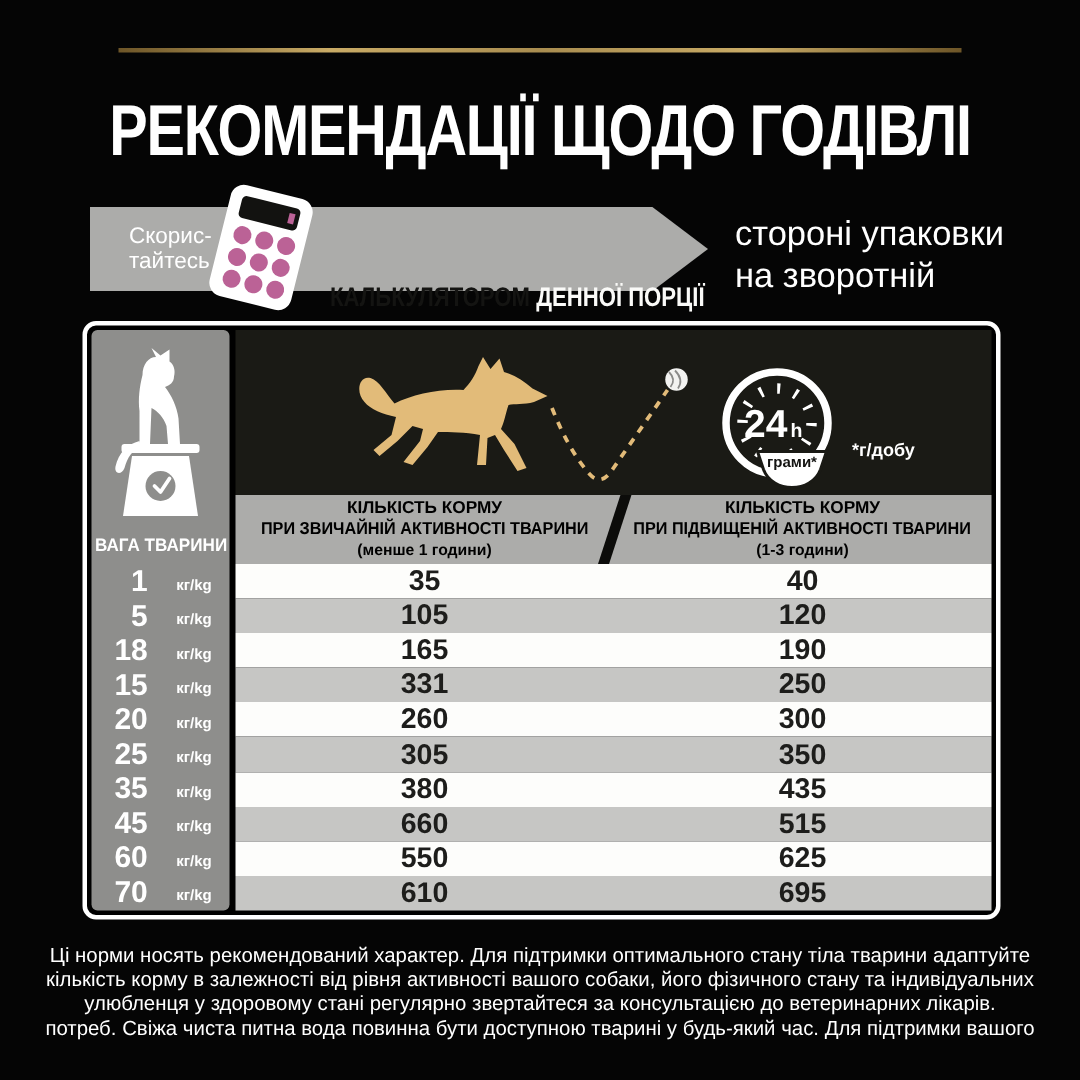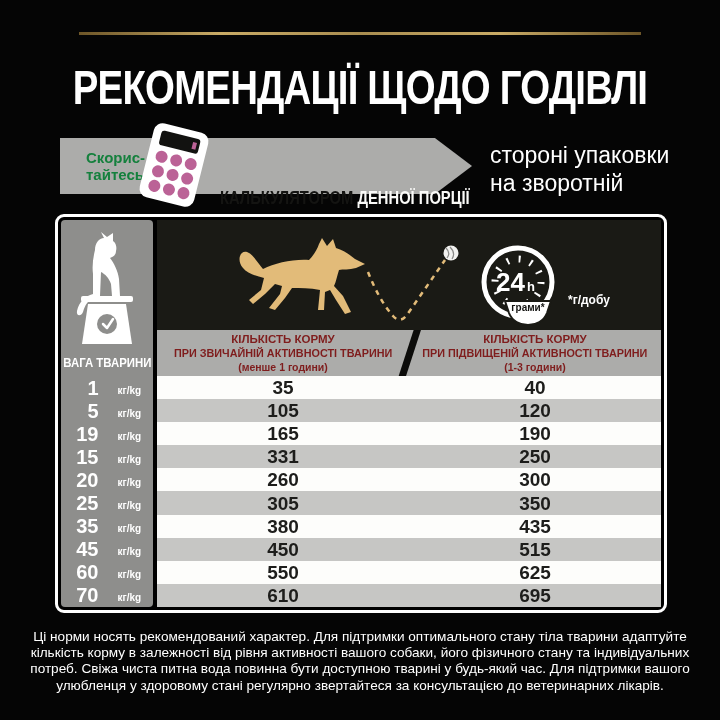--- a/index.html
+++ b/index.html
@@ -11,21 +11,21 @@
 
   .title-wrap{position:absolute;top:60px;left:0;width:720px;text-align:center;color:#fff;}
   .title-wrap span{display:inline-block;font-size:48px;font-weight:700;letter-spacing:-1px;
     transform:scaleX(.8);transform-origin:center;white-space:nowrap;}
 
   
   .banner{position:absolute;left:60px;top:138px;width:412px;height:56px;}
   .band{position:absolute;inset:0;background:var(--band-gray,#acacaa);
     clip-path:polygon(0 0,91% 0,100% 50%,91% 100%,0 100%);}
   .use-label{position:absolute;left:26px;top:50%;transform:translateY(-50%);
-    font-size:15px;line-height:1.15;font-weight:700;color:#15803d;}
+    font-size:15px;line-height:1.15;font-weight:400;color:#ffffff;}
   .calc{position:absolute;left:86px;top:-11px;width:56px;height:76px;background:#fff;border-radius:9px;
     transform:rotate(14deg);padding:7px 8px;}
   .calc-screen{position:relative;width:40px;height:15px;background:#121210;border-radius:3px;}
   .calc-screen i{position:absolute;right:3px;top:4px;width:4px;height:7px;background:var(--pink,#bb6296);display:block;}
   .calc-keys{margin-top:5px;display:grid;grid-template-columns:repeat(3,12px);grid-gap:3px;}
   .calc-keys b{width:12px;height:12px;border-radius:50%;background:var(--pink,#bb6296);}
   .calc-label{position:absolute;left:160px;top:0;height:100%;display:flex;align-items:center;
     font-size:18px;font-weight:800;color:#141412;white-space:nowrap;margin-top:32px;}
   .calc-label>span{display:inline-block;transform:scaleX(.82);transform-origin:left center;}
   .calc-label .hl{color:#fafaf8;}
@@ -42,21 +42,21 @@
   .wrows{position:absolute;top:156px;left:0;width:100%;}
   .wrow{height:23.1px;display:flex;align-items:center;justify-content:center;}
   .wrow .num{width:36px;text-align:right;font-size:20px;font-weight:700;line-height:1;}
   .wrow .unit{width:34px;text-align:left;font-size:10px;font-weight:700;margin-left:19px;padding-top:5px;}
 
   .main{position:absolute;left:99px;top:3px;width:504px;height:387px;}
   .panel{position:absolute;top:0;left:0;width:504px;height:110px;background:var(--panel,#1a1a15);}
   .band2{position:absolute;top:110px;left:0;width:504px;height:46px;background:var(--band-gray,#acacaa);
     display:flex;overflow:hidden;}
   .hcell{width:50%;display:flex;flex-direction:column;justify-content:center;align-items:center;
-    color:#7f1d1d;font-weight:700;text-align:center;line-height:1.25;}
+    color:#000000;font-weight:700;text-align:center;line-height:1.25;}
   .hcell .l1{font-size:11.5px;}
   .hcell .l2{font-size:11.5px;transform:scaleX(.94);white-space:nowrap;}
   .hcell .l3{font-size:10.5px;}
   .slash{position:absolute;left:249px;top:-6px;width:7px;height:60px;background:#0c0c0a;transform:rotate(18deg);}
   .rows{position:absolute;top:156px;left:0;width:504px;}
   .trow{height:23.1px;display:flex;}
   .trow.odd{background:var(--row-white,#fdfdfb);}
   .trow.even{background:var(--row-gray,#c6c6c4);}
   .tcell{width:50%;display:flex;align-items:center;justify-content:center;
     font-size:19px;font-weight:700;color:#1d1d1b;line-height:1;}
@@ -126,21 +126,21 @@
       <div class="wrows">
         <div class="wrow">
             <span class="num">1</span>
             <span class="unit">кг/kg</span>
           </div>
         <div class="wrow">
             <span class="num">5</span>
             <span class="unit">кг/kg</span>
           </div>
         <div class="wrow">
-            <span class="num">19</span>
+            <span class="num">18</span>
             <span class="unit">кг/kg</span>
           </div>
         <div class="wrow">
             <span class="num">15</span>
             <span class="unit">кг/kg</span>
           </div>
         <div class="wrow">
             <span class="num">20</span>
             <span class="unit">кг/kg</span>
           </div>
@@ -229,35 +229,35 @@
           </div>
         <div class="trow even">
             <div class="tcell">305</div>
             <div class="tcell">350</div>
           </div>
         <div class="trow odd">
             <div class="tcell">380</div>
             <div class="tcell">435</div>
           </div>
         <div class="trow even">
-            <div class="tcell">450</div>
+            <div class="tcell">660</div>
             <div class="tcell">515</div>
           </div>
         <div class="trow odd">
             <div class="tcell">550</div>
             <div class="tcell">625</div>
           </div>
         <div class="trow even">
             <div class="tcell">610</div>
             <div class="tcell">695</div>
           </div>
       </div>
     </div>
   </div>
 
   <div class="footnote">
     <div>Ці норми носять рекомендований характер. Для підтримки оптимального стану тіла тварини адаптуйте</div>
     <div>кількість корму в залежності від рівня активності вашого собаки, його фізичного стану та індивідуальних</div>
+    <div>улюбленця у здоровому стані регулярно звертайтеся за консультацією до ветеринарних лікарів.</div>
     <div>потреб. Свіжа чиста питна вода повинна бути доступною тварині у будь-який час. Для підтримки вашого</div>
-    <div>улюбленця у здоровому стані регулярно звертайтеся за консультацією до ветеринарних лікарів.</div>
   </div>
 
 </div>
 
 </body></html>

